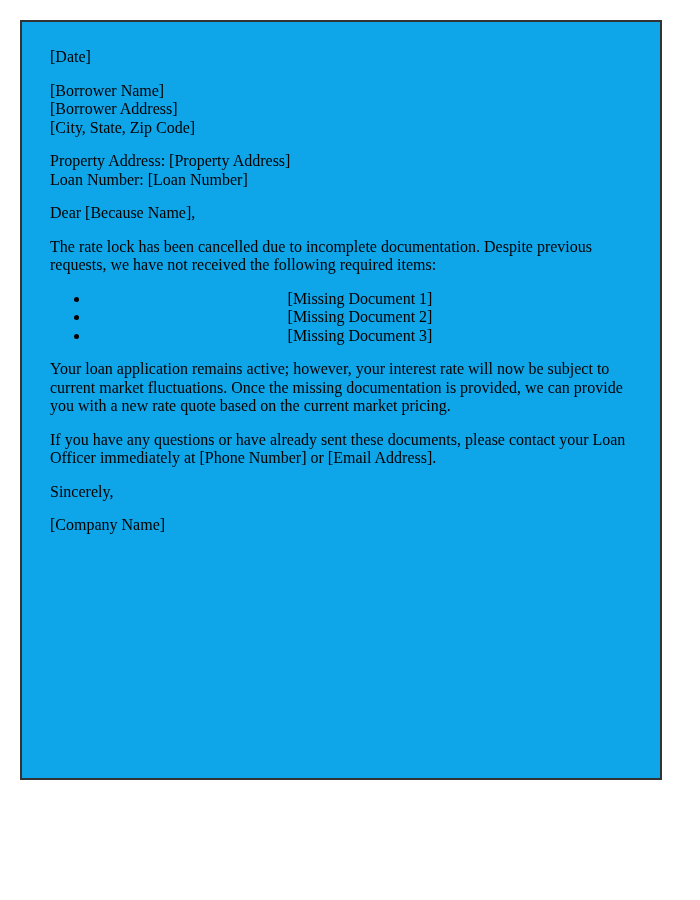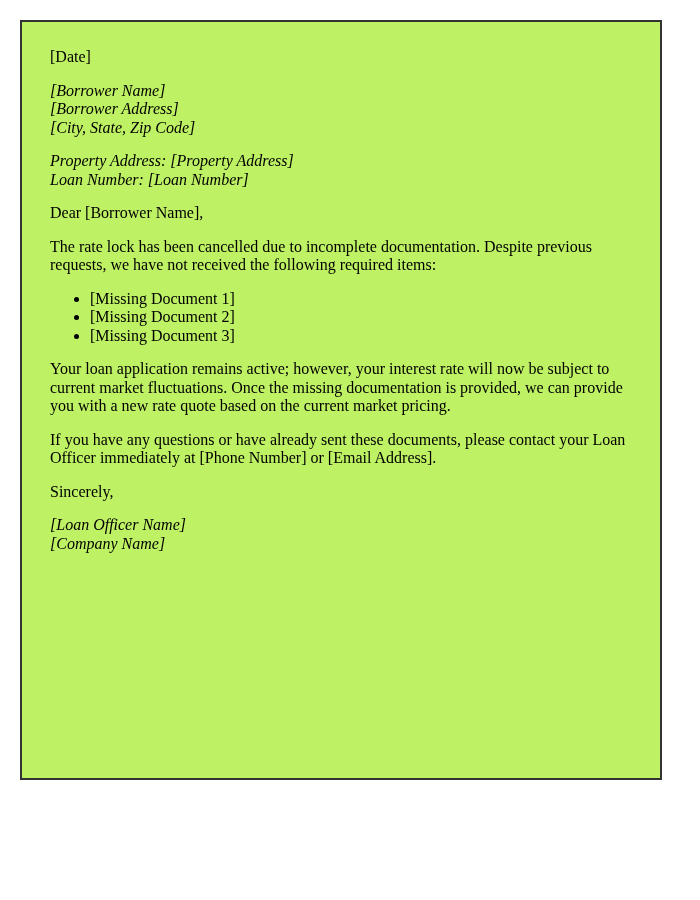--- a/index.html
+++ b/index.html
@@ -15,39 +15,39 @@
     color: #000000;
   }
   .letter-page {
     position: absolute;
     left: 20px;
     top: 20px;
     width: 642px;
     height: 760px;
     box-sizing: border-box;
     border: 2px solid #333333;
-    background: #bef264;
+    background: #0ea5e9;
     padding: 26px 30px 0 28px;
     overflow: hidden;
   }
   .letter-body {
     font-size: 16px;
     line-height: 18.5px;
   }
   .para, .block {
     margin: 0 0 15px 0;
   }
   .block .line {
     line-height: 18.5px;
-    font-style: italic;
   }
   ul.doc-list {
     margin: 0 0 15px 0;
     padding: 0 0 0 40px;
     list-style-type: disc;
+    text-align: center;
   }
   ul.doc-list li {
     margin: 0;
     line-height: 18.5px;
   }
 </style>
 </head>
 <body>
 
 <div class="letter-page">
@@ -59,37 +59,36 @@
       <div class="line">[Borrower Name]</div>
       <div class="line">[Borrower Address]</div>
       <div class="line">[City, State, Zip Code]</div>
     </div>
 
     <div class="block">
       <div class="line">Property Address: [Property Address]</div>
       <div class="line">Loan Number: [Loan Number]</div>
     </div>
 
-    <p class="para">Dear [Borrower Name],</p>
+    <p class="para">Dear [Because Name],</p>
 
 
     <p class="para">The rate lock has been cancelled due to incomplete documentation. Despite previous requests, we have not received the following required items:</p>
 
     <ul class="doc-list">
       <li>[Missing Document 1]</li>
       <li>[Missing Document 2]</li>
       <li>[Missing Document 3]</li>
     </ul>
 
 
     <p class="para">Your loan application remains active; however, your interest rate will now be subject to current market fluctuations. Once the missing documentation is provided, we can provide you with a new rate quote based on the current market pricing.</p>
 
     <p class="para">If you have any questions or have already sent these documents, please contact your Loan Officer immediately at [Phone Number] or [Email Address].</p>
 
     <p class="para">Sincerely,</p>
 
     <div class="block">
-      <div class="line">[Loan Officer Name]</div>
       <div class="line">[Company Name]</div>
     </div>
 
   </div>
 </div>
 
 </body></html>

